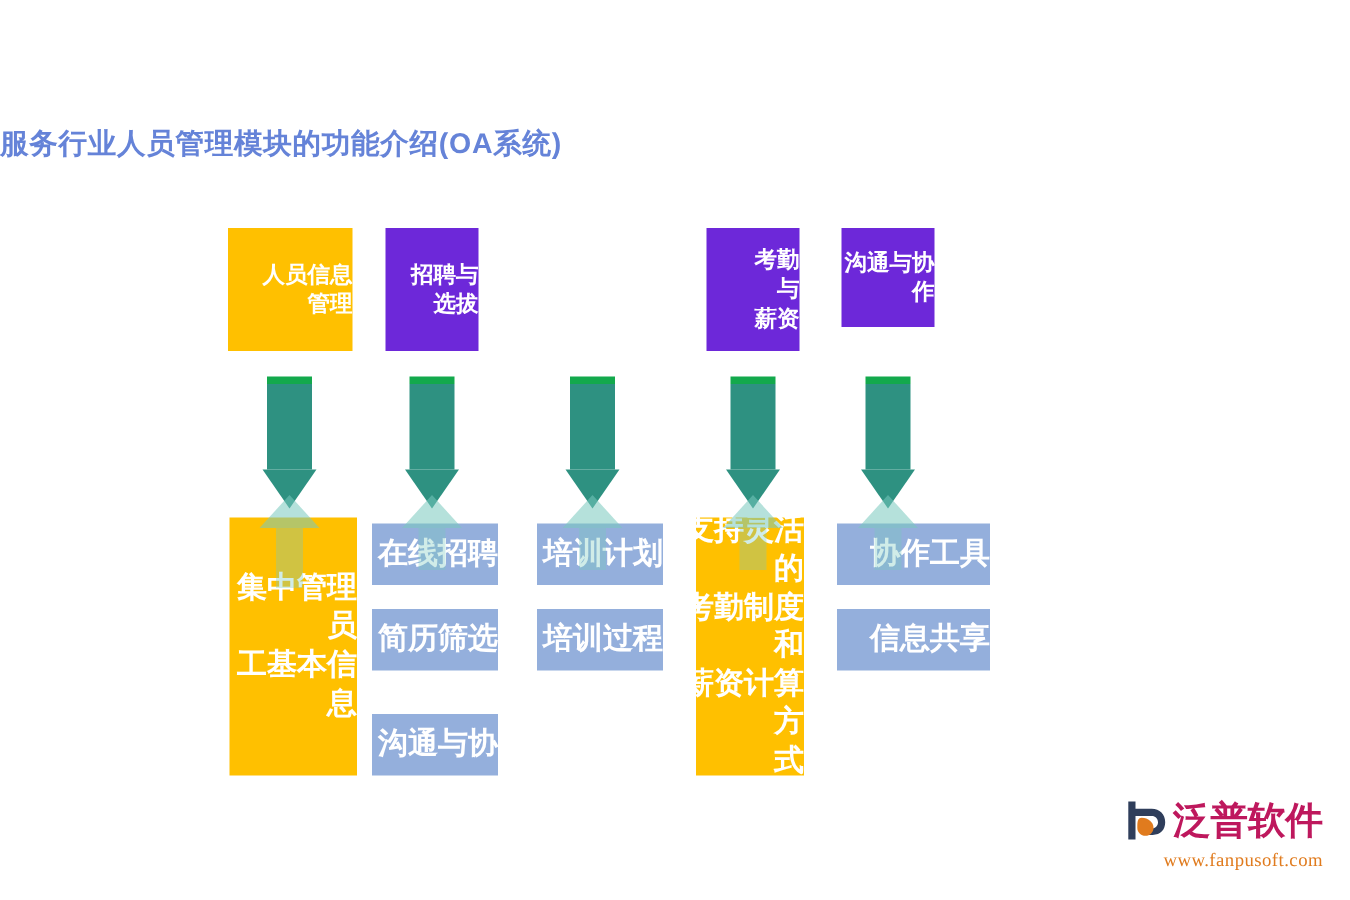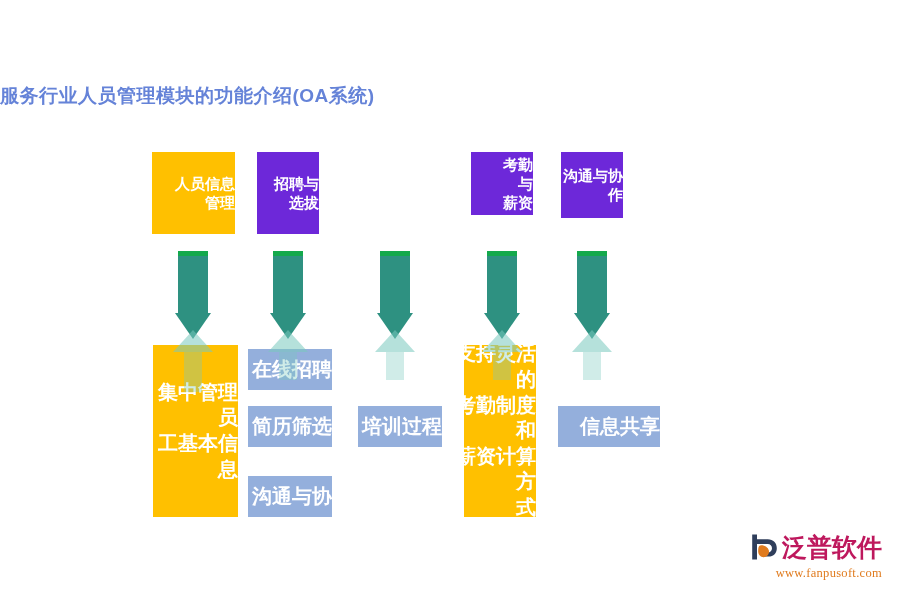--- a/index.html
+++ b/index.html
@@ -224,25 +224,28 @@
     <div class="arrow-cap"></div>
     <div class="arrow-shaft" style="height:57px;"></div>
     <div class="arrow-wings" style="top:62px;"></div>
   </div>
 
   <div class="arrow-up" style="left:375px; top:330px; width:40px; height:50px;">
     <div class="head"></div>
     <div class="stem" style="height:28px;"></div>
   </div>
 
+  <div class="box sub-box blue" style="left:358px; top:349px; width:84px; height:41px;">
+    <span class="label">培训计划</span>
+  </div>
   <div class="box sub-box blue" style="left:358px; top:406px; width:84px; height:41px;">
     <span class="label">培训过程</span>
   </div>
 
-  <div class="box top-box green" style="left:471px; top:152px; width:62px; height:63px;padding-left:24px;">
+  <div class="box top-box green" style="left:471px; top:152px; width:62px; height:82px;padding-left:24px;">
     <span class="label">考勤与
 薪资</span>
   </div>
 
   <div class="arrow-down" style="left:487px; top:251px; width:30px; height:88px;">
     <div class="arrow-cap"></div>
     <div class="arrow-shaft" style="height:57px;"></div>
     <div class="arrow-wings" style="top:62px;"></div>
   </div>
 
@@ -267,20 +270,23 @@
     <div class="arrow-cap"></div>
     <div class="arrow-shaft" style="height:57px;"></div>
     <div class="arrow-wings" style="top:62px;"></div>
   </div>
 
   <div class="arrow-up" style="left:572px; top:330px; width:40px; height:50px;">
     <div class="head"></div>
     <div class="stem" style="height:28px;"></div>
   </div>
 
+  <div class="box sub-box blue" style="left:558px; top:349px; width:102px; height:41px;">
+    <span class="label">协作工具</span>
+  </div>
   <div class="box sub-box blue" style="left:558px; top:406px; width:102px; height:41px;">
     <span class="label">信息共享</span>
   </div>
 
   <div id="logo">
     <div class="logo-row">
       <svg class="logo-mark" viewBox="0 0 100 100">
         <path d="M14 8 L14 92 L30 92 L30 40 L66 40 C74 40 80 46 80 54 C80 62 74 68 66 68 L46 68 L46 82 L68 82 C86 82 96 70 96 54 C96 36 84 24 66 24 L30 24 L30 8 Z" fill="#2F3E5B"></path>
         <path d="M44 44 C58 44 70 54 70 66 C70 76 62 84 52 84 C42 84 34 76 34 66 C34 54 34 44 44 44 Z" fill="#E07B1E"></path>
       </svg>

